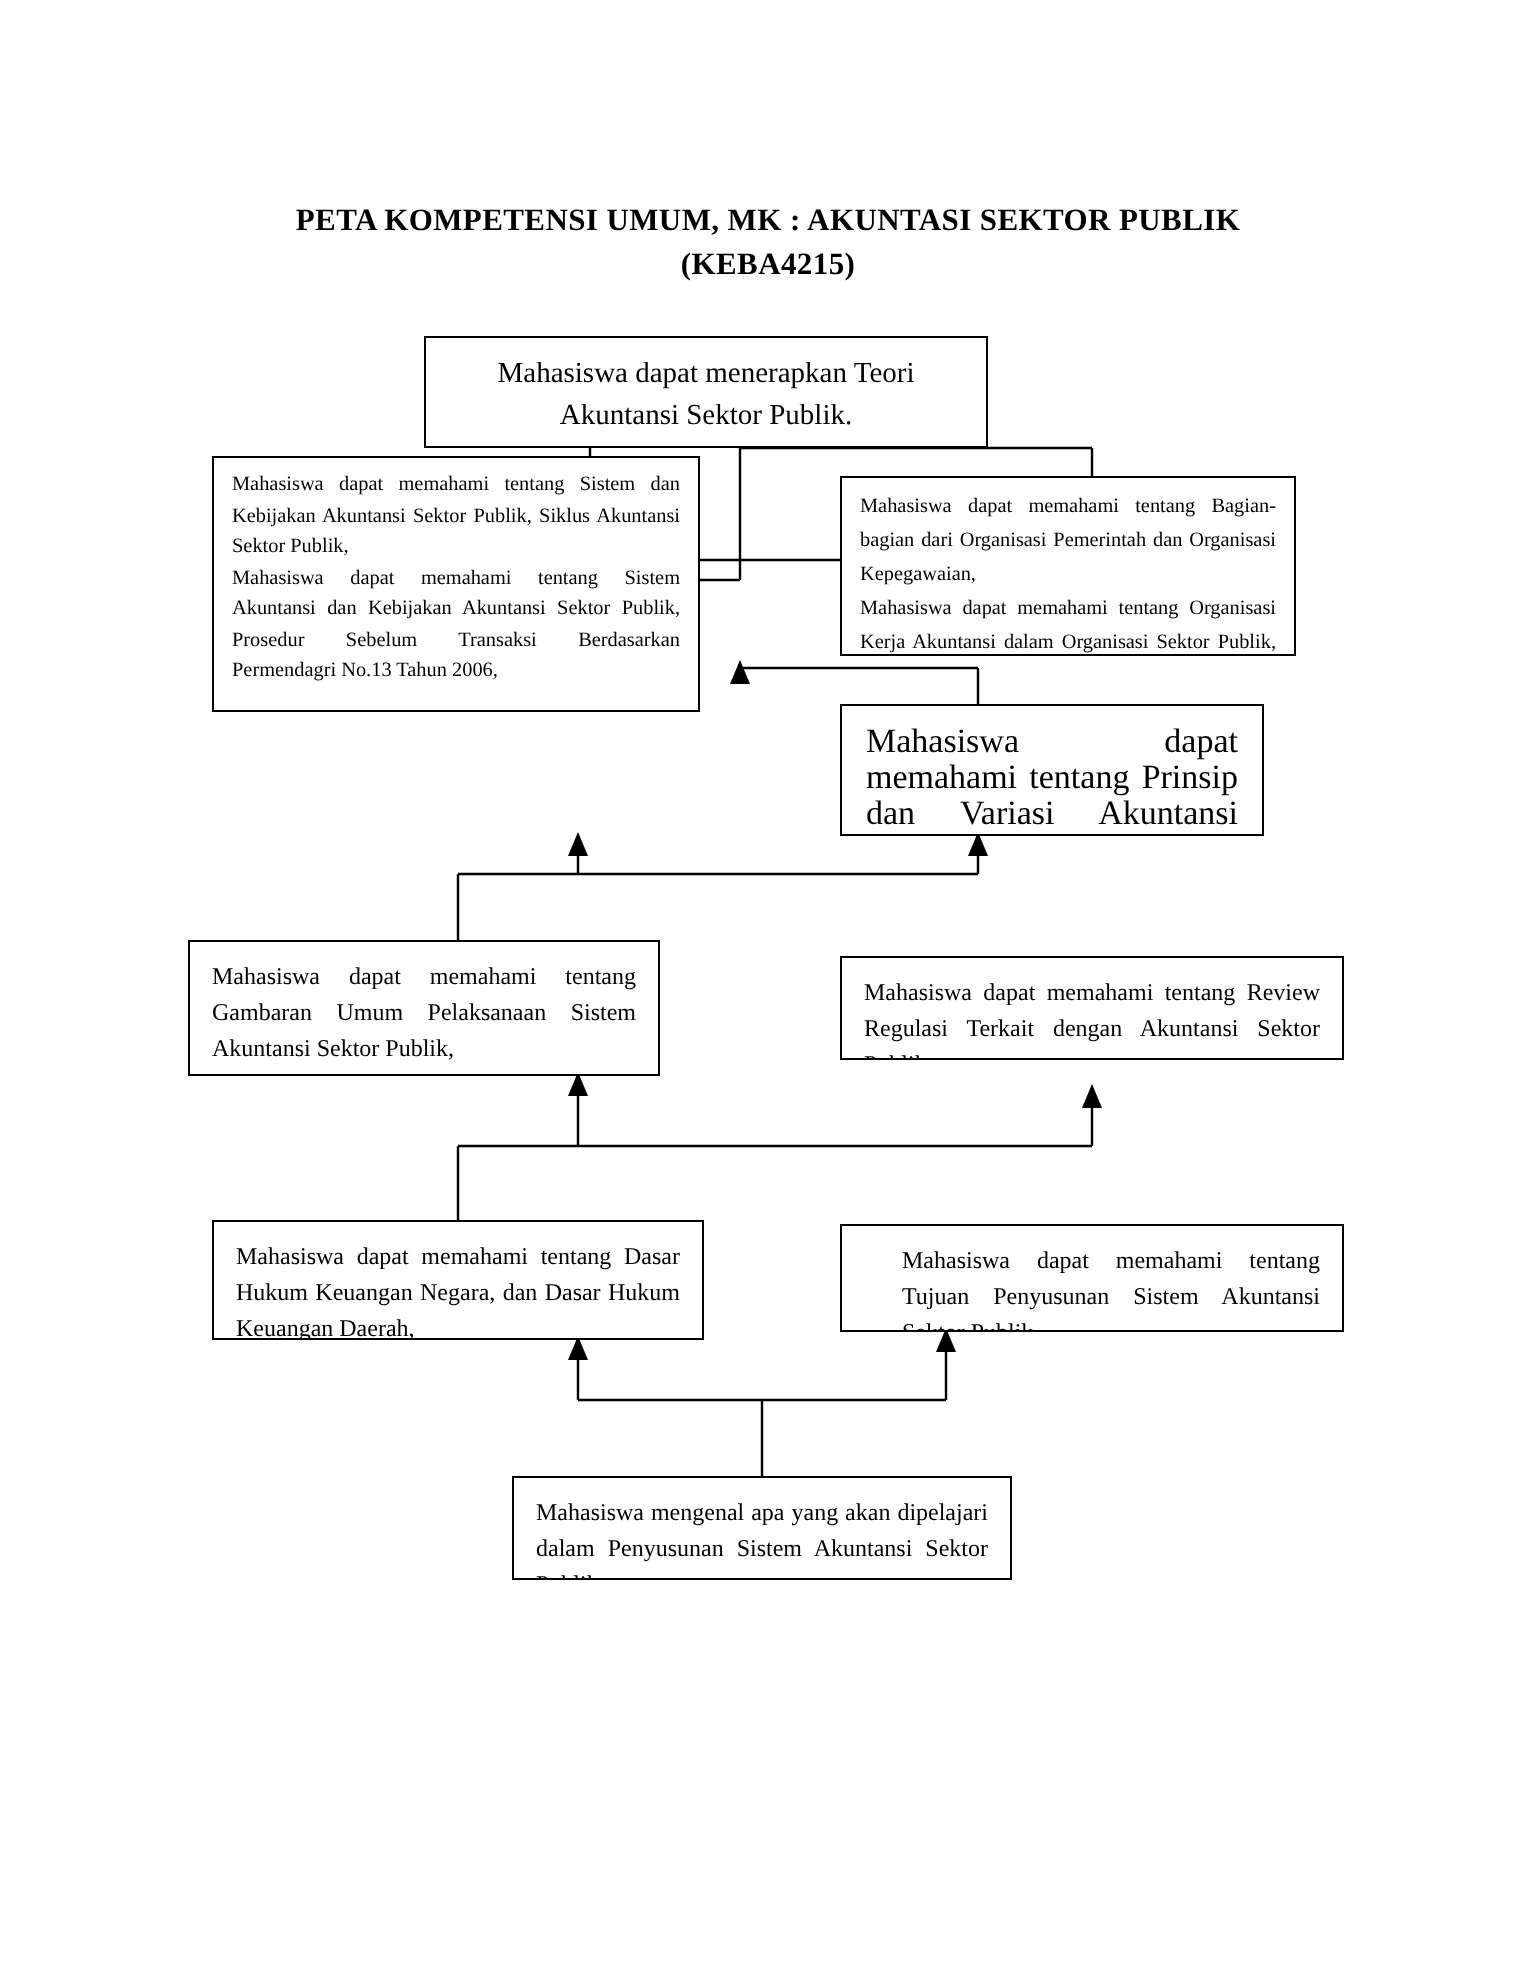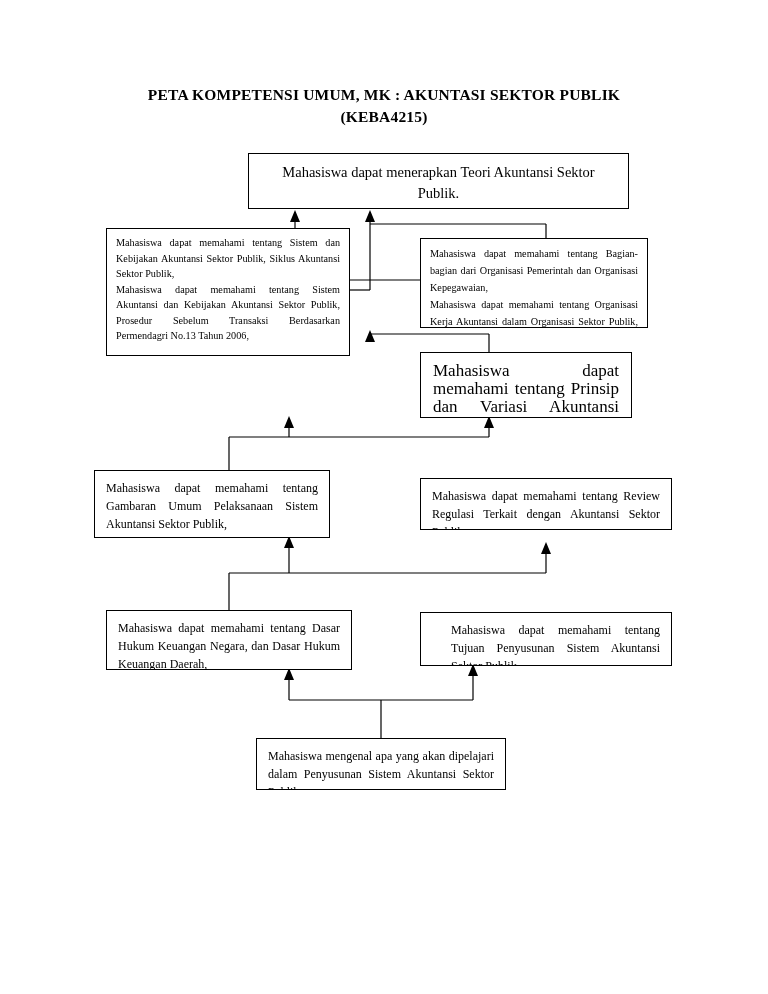--- a/index.html
+++ b/index.html
@@ -19,21 +19,21 @@
   #page {
     position: absolute;
     left: 0; top: 0;
     width: 768px;
     height: 994px;
   }
 
   .title {
     position: absolute;
     left: 64px;
-    top: 84px;
+    top: 100px;
     width: 640px;
     text-align: center;
     font-family: "Liberation Serif", serif;
     font-weight: bold;
     font-size: 15.5px;
     line-height: 22px;
     letter-spacing: 0.2px;
   }
 
   .node {
@@ -45,24 +45,23 @@
     z-index: 3;
   }
   .node .txt {
     display: block;
     white-space: pre-line;
   }
 
   
   .n-top {
     left: 212px;
-    top: 153px;
-    width: 381px;
+    top: 168px;
+    width: 282px;
     height: 56px;
-    margin-left: 36px;
   }
   .n-top .txt {
     font-family: "Liberation Serif", serif;
     font-size: 14.5px;
     line-height: 21px;
     text-align: center;
     padding: 8px 14px 0 14px;
   }
 
   .just {

